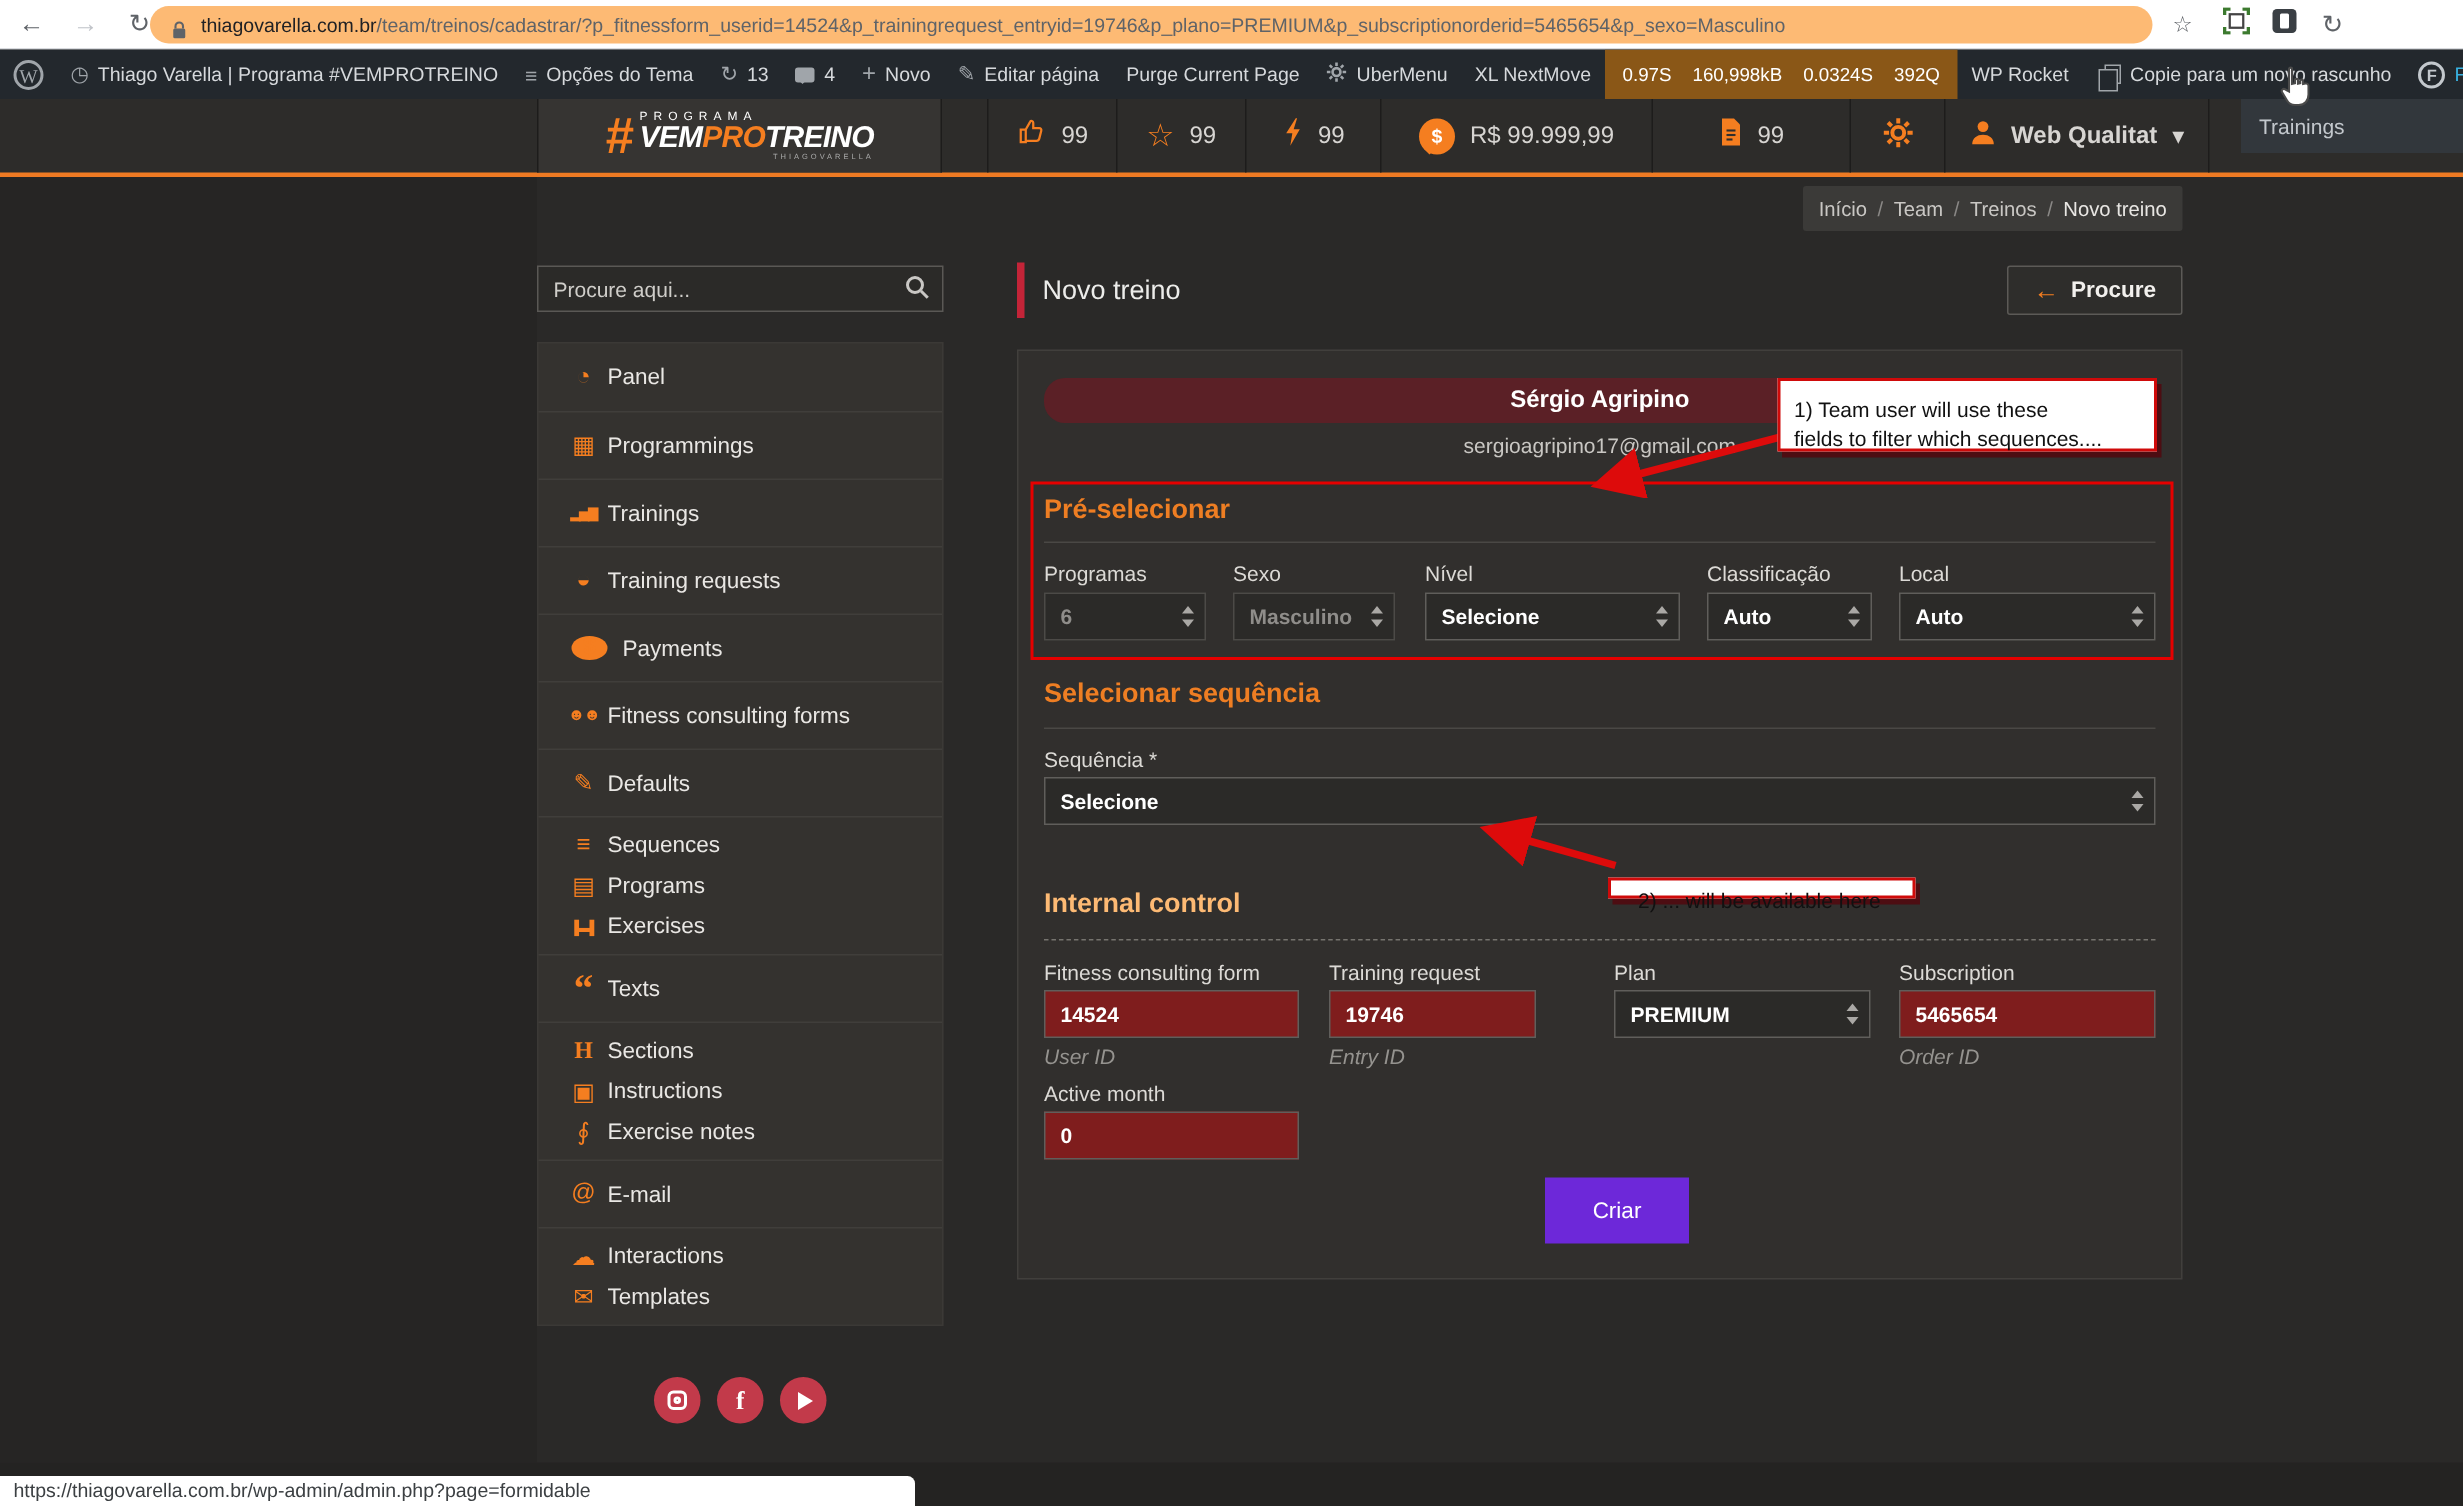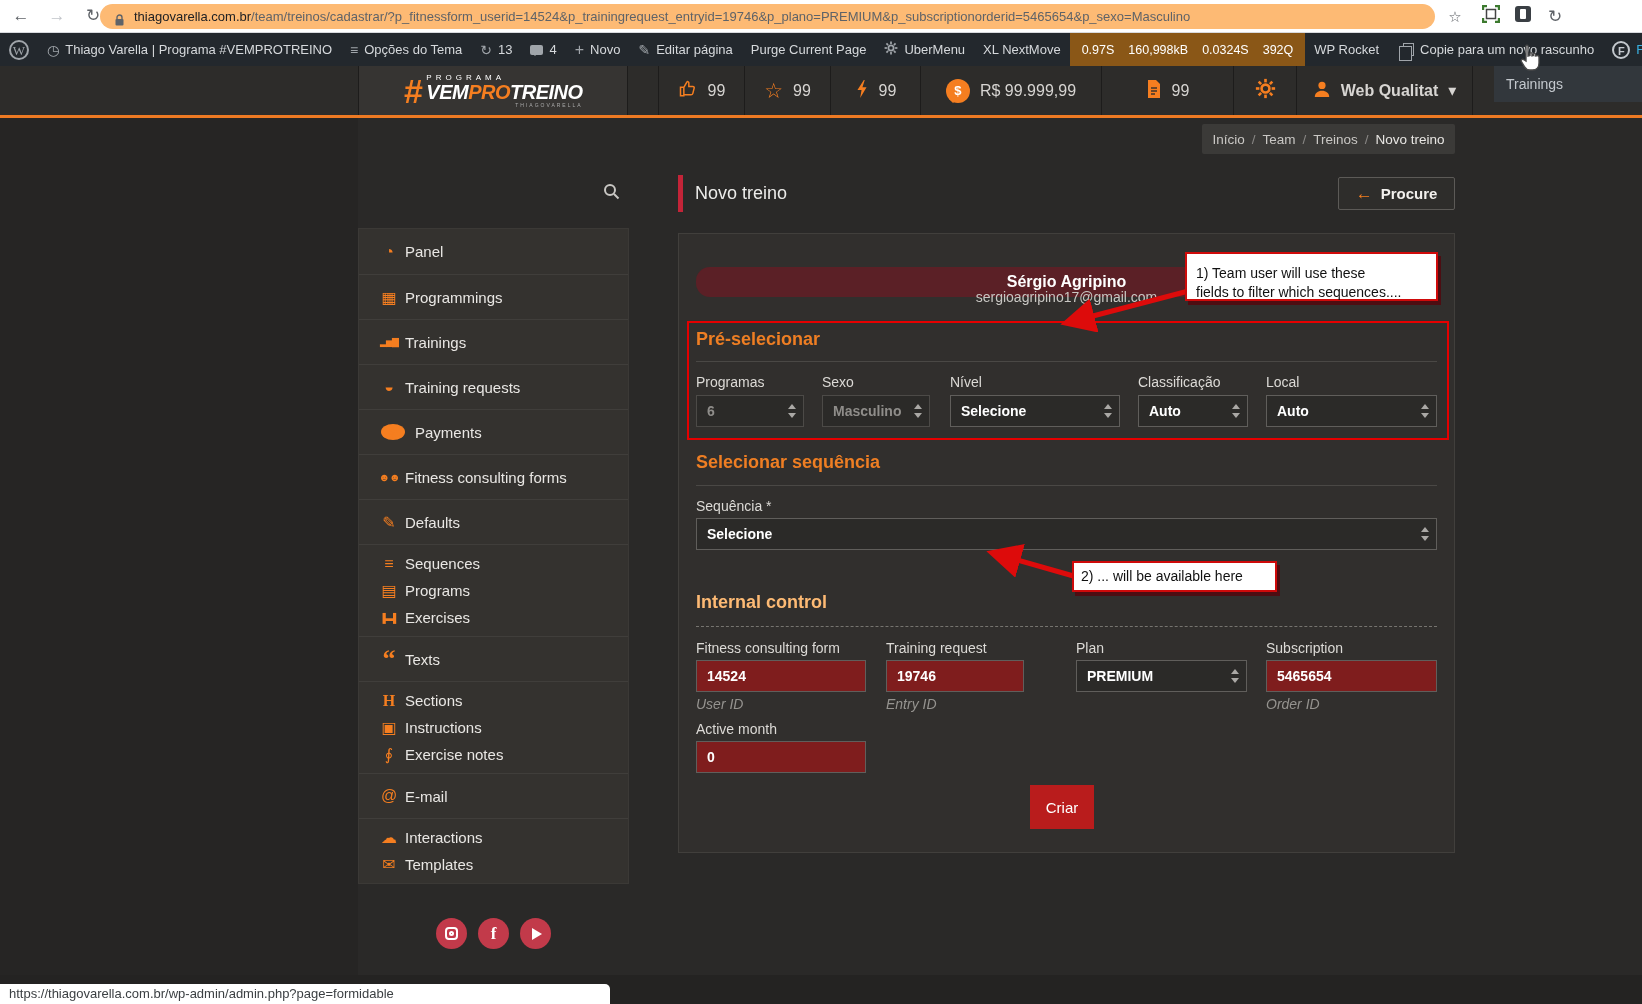--- a/index.html
+++ b/index.html
@@ -74,42 +74,42 @@
   .igic::after { content:""; position:absolute; inset:2px; border:2px solid #fff; border-radius:50%; }
   .fbic { font-family:"Liberation Serif",serif; font-weight:bold; font-size:17px; }
   .ytic { width:0; height:0; border-left:10px solid #fff; border-top:6px solid transparent; border-bottom:6px solid transparent; margin-left:3px; }
 
   
   .titlebar-accent { position:absolute; left:678px; top:175px; width:5px; height:37px; background:#c32438; }
   .page-title { position:absolute; left:695px; top:175px; height:37px; line-height:37px; color:#ececea; font-size:18px; }
   .btn-list { position:absolute; left:1338px; top:177px; width:117px; height:33px; background:#2e2d2b; border:1px solid #5c5a57; border-radius:2px; display:flex; align-items:center; justify-content:center; gap:8px; color:#f2f0ed; font-size:15px; font-weight:bold; cursor:pointer; }
   .btn-list .arr { color:#f57e20; font-size:17px; font-weight:normal; }
   .card { position:absolute; left:678px; top:233px; width:777px; height:620px; background:#312f2d; border:1px solid #413f3c; z-index:1; }
-  .clientbar { position:absolute; left:696px; top:267px; width:741px; height:30px; background:#5b2026; color:#fff; font-weight:bold; font-size:16px; text-align:center; line-height:30px; z-index:2;border-radius:14px; }
+  .clientbar { position:absolute; left:696px; top:252px; width:741px; height:30px; background:#5b2026; color:#fff; font-weight:bold; font-size:16px; text-align:center; line-height:30px; z-index:2;border-radius:14px; }
   .clientmail { position:absolute; left:696px; top:289px; width:741px; text-align:center; color:#c9c7c3; font-size:14px; z-index:2; }
   .h-orange { position:absolute; color:#ee7e23; font-size:18px; font-weight:bold; z-index:2; }
   .h-gray { position:absolute; color:#fdba74; font-size:18px; font-weight:bold; z-index:2; }
   .divider { position:absolute; left:696px; width:741px; height:1px; background:#4a4845; z-index:2; }
   .divider.dashed { background:none; border-top:1px dashed #76746f; }
   .flabel { position:absolute; font-size:14px; color:#dcdad6; z-index:2; }
   .hint { position:absolute; font-style:italic; color:#95938f; font-size:14px; z-index:2; }
   .sel { position:absolute; background:#2b2a28; border:1px solid #605e5b; color:#fff; font-weight:bold; font-size:14px; line-height:30px; height:32px; padding:0 26px 0 10px; z-index:2; cursor:pointer; white-space:nowrap; overflow:hidden; }
   .sel.dis { color:#8f8d8a; border-color:#4c4a47; }
   .spin { position:absolute; right:7px; top:50%; margin-top:-7px; width:8px; height:14px; }
   .spin::before,.spin::after { content:""; position:absolute; left:0; border-left:4px solid transparent; border-right:4px solid transparent; }
   .spin::before { top:0; border-bottom:5px solid #aaa8a5; }
   .spin::after { bottom:0; border-top:5px solid #aaa8a5; }
   .inp { position:absolute; background:#7f1d1d; border:1px solid #605e5b; color:#fff; font-weight:bold; font-size:14px; height:32px; padding:0 10px; z-index:2; font-family:inherit; }
-  .btn-criar { position:absolute; left:1030px; top:785px; width:64px; height:44px; background:#b91c1c; color:#fff; border:none; font-size:15px; font-family:inherit; cursor:pointer; z-index:2; }
+  .btn-criar { position:absolute; left:1030px; top:785px; width:96px; height:44px; background:#6d28d9; color:#fff; border:none; font-size:15px; font-family:inherit; cursor:pointer; z-index:2; }
 
   
   .redoutline { position:absolute; left:687px; top:321px; width:762px; height:119px; border:2px solid #e60000; z-index:3; pointer-events:none; }
   .note { position:absolute; background:#fff; border:2px solid #cf0a0a; box-shadow:3px 4px 0 #4d0d12; color:#111; font-size:14px; z-index:5; }
   .note1 { left:1185px; top:252px; width:253px; height:49px; padding:10px 9px; line-height:19px; }
-  .note2 { left:1072px; top:561px; width:205px; height:31px; line-height:27px; padding:0 7px; }
+  .note2 { left:1072px; top:585px; width:205px; height:14px; line-height:27px; padding:0 18px; }
   .arrow { position:absolute; z-index:4; pointer-events:none; }
 
   
   .statusbar { position:absolute; left:0; top:984px; width:610px; height:20px; background:#fff; border-top-right-radius:5px; font-size:13px; color:#3c4043; line-height:20px; padding-left:9px; z-index:15; }
   .cursor { position:absolute; left:1518px; top:44px; z-index:21; }
 </style>
 </head>
 <body>
 
 <div class="screen">
@@ -293,20 +293,21 @@
     <span>Team</span>
     <span class="sep">/</span>
     <span>Treinos</span>
     <span class="sep">/</span>
     <span class="last">Novo treino</span>
   </div>
 
   <div class="gutter"></div>
   <div class="footband"></div>
 
+  <input class="search" placeholder="Procure aqui..." style="">
   <span class="searchic">
     <svg width="17" height="17" viewBox="0 0 17 17">
         <circle cx="7" cy="7" r="5" fill="none" stroke="#c9c7c4" stroke-width="2"></circle>
         <line x1="11" y1="11" x2="15.5" y2="15.5" stroke="#c9c7c4" stroke-width="2"></line>
       </svg>
   </span>
 
   <div class="menu">
     <div class="mi top">
         <span class="ic">◔</span>

